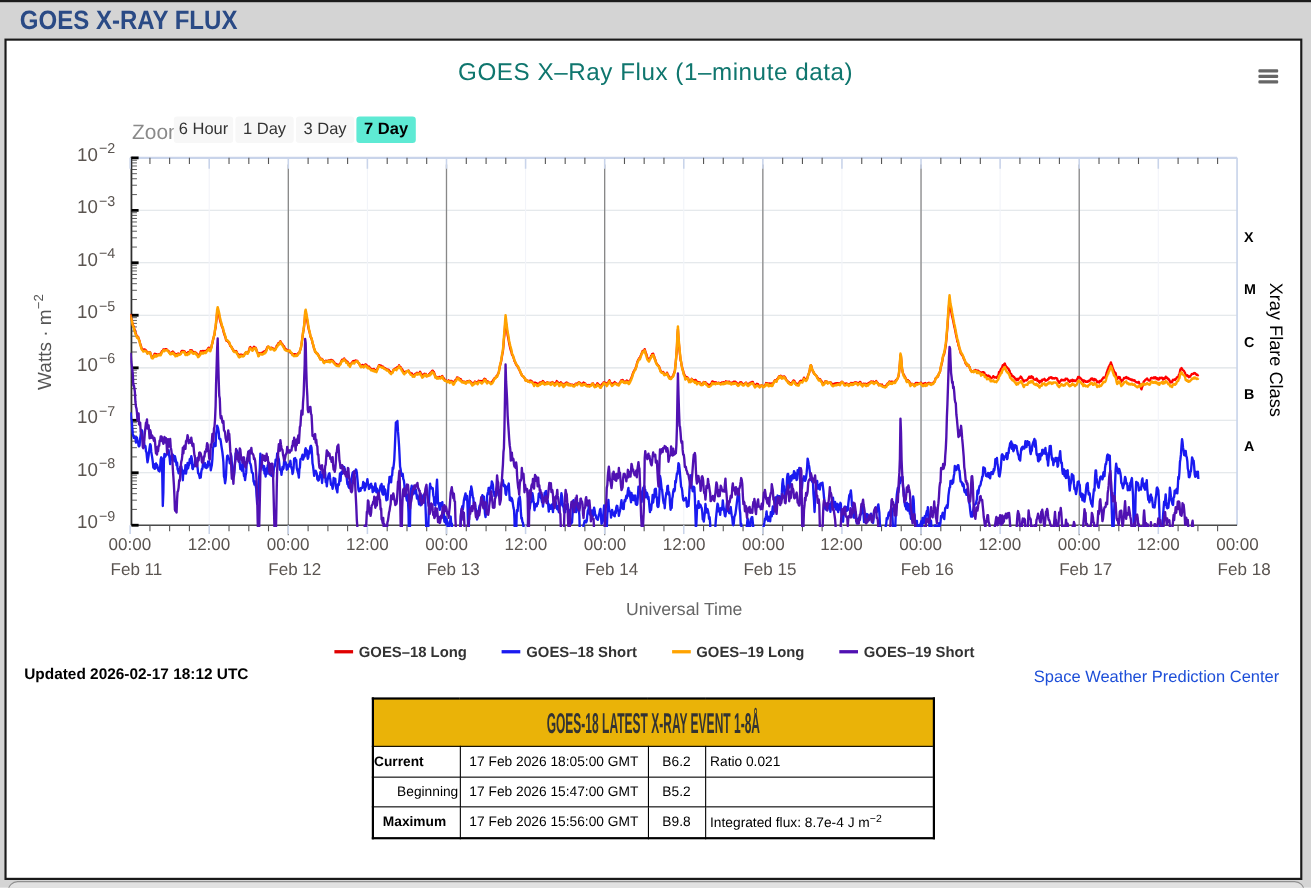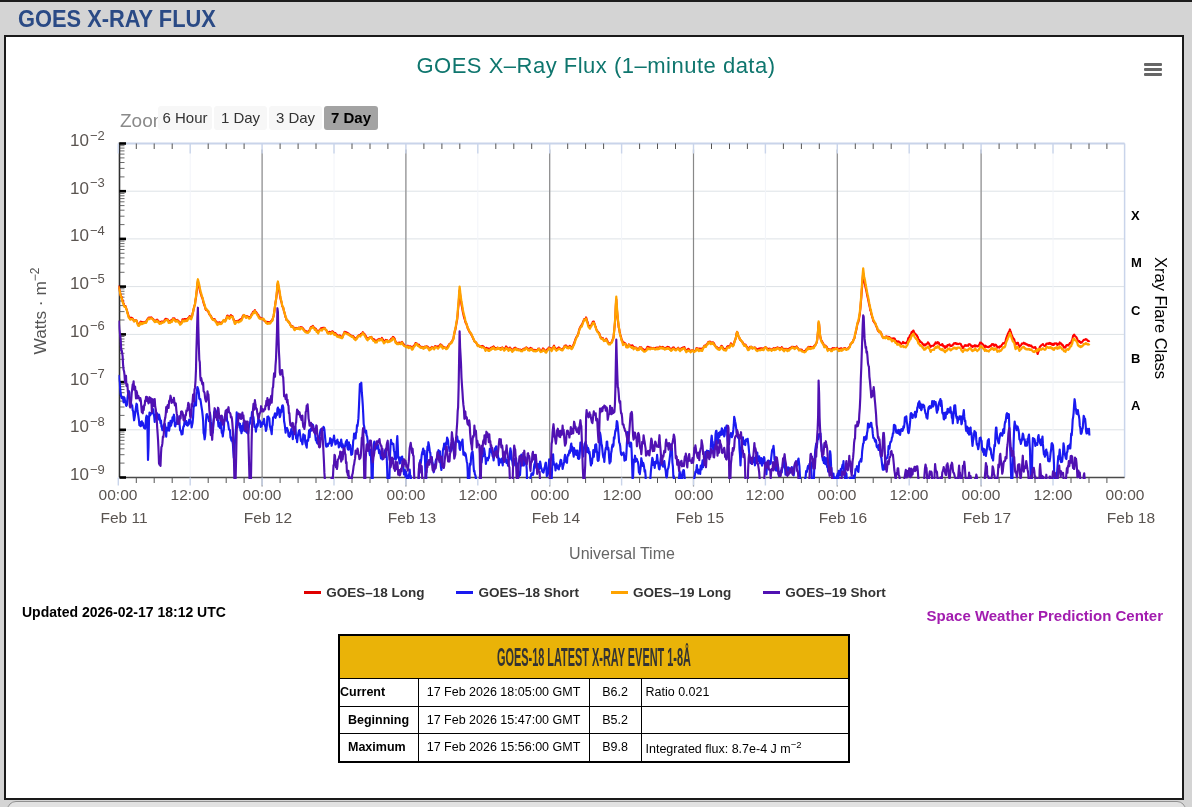--- a/index.html
+++ b/index.html
@@ -4,26 +4,26 @@
 body{width:1192px;height:807px;position:relative;background:#d4d4d4;
  font-family:"Liberation Sans",sans-serif;overflow:hidden}
 .topline{position:absolute;left:0;top:0;width:1192px;height:2px;background:#1c1c1c}
 .hdr{position:absolute;left:18px;top:5px;font-size:24px;font-weight:bold;color:#2a4a85;transform:scaleX(0.91);transform-origin:0 0}
 .panel{position:absolute;left:4px;top:35px;width:1180px;height:765px;background:#fff;border:2px solid #1a1a1a;box-sizing:border-box}
 .title{position:absolute;left:0;top:53px;width:1192px;text-align:center;font-size:22px;letter-spacing:0.5px;color:#0f766e}
 .burger{position:absolute;left:1144px;top:63px;width:18px}
 .burger div{height:2.6px;background:#666;border-radius:1px;margin-bottom:2.4px}
 .zoomlbl{position:absolute;left:120px;top:110px;font-size:19px;color:#8a8a8a}
 .btn{position:absolute;top:106px;height:24px;line-height:24px;text-align:center;font-size:15px;color:#333;background:#f7f7f7;border-radius:3px}
-.btn.sel{background:#a3a3a3;font-weight:bold;color:#000}
+.btn.sel{background:#5eead4;font-weight:bold;color:#000}
 .legend{position:absolute;left:0;top:585px;width:1190px;display:flex;justify-content:center;gap:32px;font-size:13.5px;font-weight:bold;color:#333}
 .legend span{display:flex;align-items:center}
 .legend i{display:inline-block;width:17px;height:2.6px;margin-right:5px}
 .updated{position:absolute;left:22px;top:604px;font-size:14px;font-weight:bold;color:#000}
-.swpc{position:absolute;right:29px;top:607px;font-size:15px;font-weight:bold;color:#a21caf}
+.swpc{position:absolute;right:29px;top:607px;font-size:15px;font-weight:normal;color:#1d4ed8}
 table.evt{position:absolute;left:338px;top:634px;width:512px;table-layout:fixed;border-collapse:collapse;border:2px solid #000;font-size:12.5px;color:#000}
 table.evt th{background:#eab308;height:40px;border:1px solid #000;text-align:center;vertical-align:middle}
 table.evt td{border:1px solid #000;height:26.5px;padding:0}
 table.evt sup{font-size:9.5px}
 .cth{display:inline-block;transform:scaleX(0.42);font-size:26px;font-weight:bold;color:#333;white-space:nowrap}
 .bot{position:absolute;left:7px;top:801px;width:1177px;height:14px;background:#e2e2e2;border:1px solid #909090;border-radius:9px 9px 0 0}
 </style></head><body>
 <div class="topline"></div>
 <div class="hdr">GOES X-RAY FLUX</div>
 <div class="panel"></div>
@@ -322,21 +322,21 @@
       <tr>
         <th colspan="4"><span class="cth">GOES-18 LATEST X-RAY EVENT 1-8Å</span></th>
       </tr>
 <tr>
         <td style="font-weight:bold;padding-left:0">Current</td>
         <td style="text-align:center">17 Feb 2026 18:05:00 GMT</td>
         <td style="text-align:center">B6.2</td>
         <td style="padding-left:4px">Ratio 0.021</td>
       </tr>
 <tr>
-        <td style="font-weight:bold;padding-left:8px">Beginning</td>
+        <td style="font-weight:normal;padding-left:21px">Beginning</td>
         <td style="text-align:center">17 Feb 2026 15:47:00 GMT</td>
         <td style="text-align:center">B5.2</td>
         <td></td>
       </tr>
 <tr>
         <td style="font-weight:bold;padding-left:8px">Maximum</td>
         <td style="text-align:center">17 Feb 2026 15:56:00 GMT</td>
         <td style="text-align:center">B9.8</td>
         <td style="padding-left:4px">Integrated flux: 8.7e-4 J m<sup>−2</sup></td>
       </tr>

